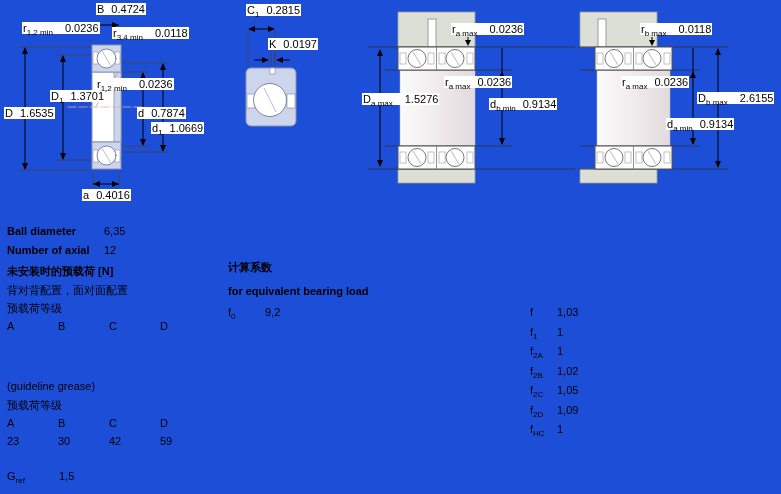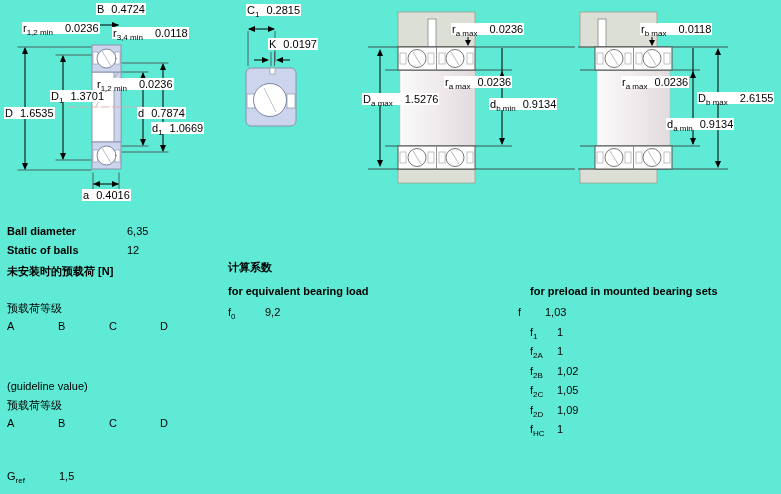--- a/index.html
+++ b/index.html
@@ -1,26 +1,26 @@
 <!DOCTYPE html>
 <html><head>
 <meta charset="utf-8">
 <style>
   html,body{margin:0;padding:0;background:#fff}
-  #canvas{position:relative;width:781px;height:494px;background:#5eead4;
+  #canvas{position:relative;width:781px;height:494px;background:#1d4ed8;
           font-family:"Liberation Sans","DejaVu Sans",sans-serif;color:#000;overflow:hidden}
   svg{position:absolute;left:0;top:0}
   .lbl{position:absolute;font-size:11px;line-height:12px;white-space:nowrap;
        background:#fff;padding:0 1px;color:#000}
   .lbl sub,.line sub{font-size:8px;line-height:0}
   .lbl .val{margin-left:7px}
   .lbl.g12 .val{margin-left:12px}
   .line{position:absolute;font-size:11px;line-height:13px;white-space:nowrap;color:#000}
   .b{font-weight:bold}
-  .w105{display:inline-block;width:120px}
+  .w105{display:inline-block;width:97px}
   .w52{display:inline-block;width:52px}
   .c4{display:inline-block;width:51px}
   .w37{display:inline-block;width:37px}
   .w27{display:inline-block;width:27px}
 </style>
 </head>
 <body>
 
 <div id="canvas">
 
@@ -214,38 +214,39 @@
   <span class="lbl" style="left:444px;top:76px"><span>r</span><sub>a max</sub><span class="val">0.0236</span></span>
   <span class="lbl g12" style="left:362px;top:93px"><span>D</span><sub>a max</sub><span class="val">1.5276</span></span>
   <span class="lbl" style="left:489px;top:98px"><span>d</span><sub>b min</sub><span class="val">0.9134</span></span>
 
   <span class="lbl g12" style="left:640px;top:23px"><span>r</span><sub>b max</sub><span class="val">0.0118</span></span>
   <span class="lbl" style="left:621px;top:76px"><span>r</span><sub>a max</sub><span class="val">0.0236</span></span>
   <span class="lbl g12" style="left:697px;top:92px"><span>D</span><sub>b max</sub><span class="val">2.6155</span></span>
   <span class="lbl" style="left:666px;top:118px"><span>d</span><sub>a min</sub><span class="val">0.9134</span></span>
 
   <div class="line" style="left:7px;top:225px"><span class="b w105">Ball diameter</span><span>6,35</span></div>
-  <div class="line" style="left:7px;top:244px"><span class="b w105">Static of balls</span><span>12</span></div>
+  <div class="line" style="left:7px;top:244px"><span class="b w105">Number of axial</span><span>12</span></div>
 
   <div class="line b" style="left:7px;top:265px">未安装时的预载荷 [N]</div>
+  <div class="line" style="left:7px;top:284px">背对背配置，面对面配置</div>
   <div class="line" style="left:7px;top:302px">预载荷等级</div>
   <div class="line" style="left:7px;top:320px"><span class="c4">A</span><span class="c4">B</span><span class="c4">C</span><span class="c4">D</span></div>
 
-  <div class="line" style="left:7px;top:380px">(guideline value)</div>
+  <div class="line" style="left:7px;top:380px">(guideline grease)</div>
   <div class="line" style="left:7px;top:399px">预载荷等级</div>
   <div class="line" style="left:7px;top:417px"><span class="c4">A</span><span class="c4">B</span><span class="c4">C</span><span class="c4">D</span></div>
+  <div class="line" style="left:7px;top:435px"><span class="c4">23</span><span class="c4">30</span><span class="c4">42</span><span class="c4">59</span></div>
 
   <div class="line" style="left:7px;top:470px"><span class="w52"><span>G</span><sub>ref</sub></span><span>1,5</span></div>
 
   <div class="line b" style="left:228px;top:261px">计算系数</div>
   <div class="line b" style="left:228px;top:285px">for equivalent bearing load</div>
   <div class="line" style="left:228px;top:306px"><span class="w37"><span>f</span><sub>0</sub></span><span>9,2</span></div>
 
-  <div class="line b" style="left:530px;top:285px">for preload in mounted bearing sets</div>
-  <div class="line" style="left:518px;top:306px"><span class="w27"><span>f</span><sub></sub></span><span>1,03</span></div>
+  <div class="line" style="left:530px;top:306px"><span class="w27"><span>f</span><sub></sub></span><span>1,03</span></div>
   <div class="line" style="left:530px;top:326px"><span class="w27"><span>f</span><sub>1</sub></span><span>1</span></div>
   <div class="line" style="left:530px;top:345px"><span class="w27"><span>f</span><sub>2A</sub></span><span>1</span></div>
   <div class="line" style="left:530px;top:365px"><span class="w27"><span>f</span><sub>2B</sub></span><span>1,02</span></div>
   <div class="line" style="left:530px;top:384px"><span class="w27"><span>f</span><sub>2C</sub></span><span>1,05</span></div>
   <div class="line" style="left:530px;top:404px"><span class="w27"><span>f</span><sub>2D</sub></span><span>1,09</span></div>
   <div class="line" style="left:530px;top:423px"><span class="w27"><span>f</span><sub>HC</sub></span><span>1</span></div>
 
 </div>
 
 </body></html>

